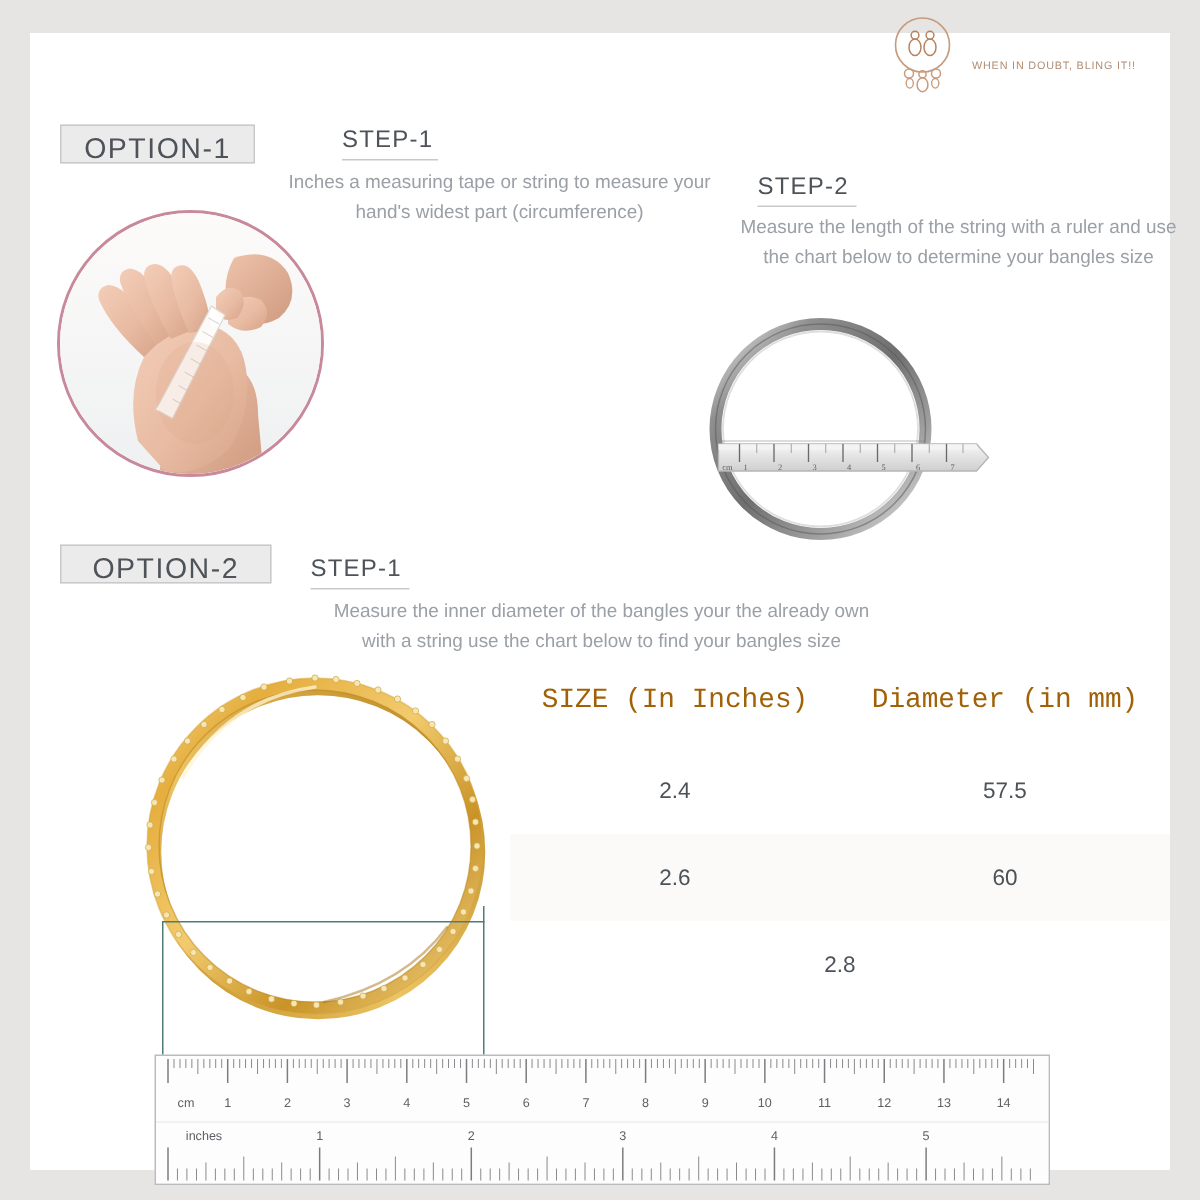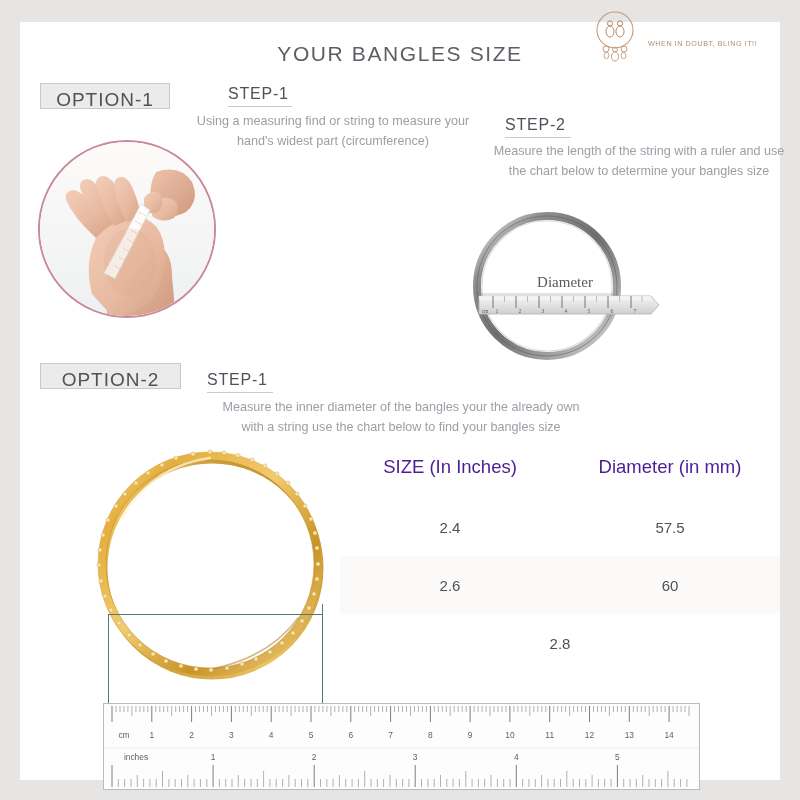--- a/index.html
+++ b/index.html
@@ -150,21 +150,22 @@
     width: 440px; height: 230px;
   }
   .thead {
     display: flex;
     height: 42px;
   }
   .th {
     flex: 1;
     text-align: center;
     font-size: 18.5px;
-    color: #4c1d95;
+    color: #a16207;
+    font-family: Liberation Mono, monospace;
   }
   .trow {
     display: flex;
     height: 58px;
     align-items: center;
   }
   .trow.alt { background: #fbfaf8; }
   .td {
     flex: 1;
     text-align: center;
@@ -181,21 +182,20 @@
     border: 1px solid #b9bcbf;
   }
   .ruler svg { display: block; }
 </style>
 </head>
 <body>
 
 <div id="page">
   <div class="panel"></div>
 
-  <div class="page-title">YOUR BANGLES SIZE</div>
 
   <div class="logo">
     <div class="logo-mark">
       <svg width="54" height="54" viewBox="0 0 54 54">
         <circle cx="27" cy="22" r="18" fill="none" stroke="#c79b7c" stroke-width="1.1"></circle>
 
         <circle cx="22" cy="15.5" r="2.6" fill="none" stroke="#b8835f" stroke-width="1"></circle>
         <circle cx="32" cy="15.5" r="2.6" fill="none" stroke="#b8835f" stroke-width="1"></circle>
         <ellipse cx="22" cy="23.5" rx="4" ry="5.5" fill="none" stroke="#b8835f" stroke-width="1"></ellipse>
         <ellipse cx="32" cy="23.5" rx="4" ry="5.5" fill="none" stroke="#b8835f" stroke-width="1"></ellipse>
@@ -206,21 +206,21 @@
         <ellipse cx="27" cy="48.5" rx="3.6" ry="4.6" fill="none" stroke="#c79b7c" stroke-width="1"></ellipse>
         <ellipse cx="18.5" cy="47.5" rx="2.4" ry="3.2" fill="none" stroke="#c79b7c" stroke-width="0.9"></ellipse>
         <ellipse cx="35.5" cy="47.5" rx="2.4" ry="3.2" fill="none" stroke="#c79b7c" stroke-width="0.9"></ellipse>
       </svg>
     </div>
     <div class="logo-tag">WHEN IN DOUBT, BLING IT!!</div>
   </div>
 
   <div class="option-pill" id="option1-pill">OPTION-1</div>
   <div class="step-label" id="step1a">STEP-1</div>
-  <div class="step-body" id="body1a">Using a measuring find or string to measure your hand's widest part (circumference)</div>
+  <div class="step-body" id="body1a">Inches a measuring tape or string to measure your hand's widest part (circumference)</div>
 
   <div class="hand-wrap">
     <svg class="hand-svg" width="178" height="178" viewBox="0 0 178 178">
       <defs>
         <linearGradient id="skin" x1="0" y1="0" x2="1" y2="1">
           <stop offset="0%" stop-color="#f3cdb8"></stop>
           <stop offset="55%" stop-color="#e8bba2"></stop>
           <stop offset="100%" stop-color="#d7a489"></stop>
         </linearGradient>
         <linearGradient id="skin2" x1="0" y1="0" x2="1" y2="1">
@@ -318,21 +318,20 @@
           <text x="88" y="101">3</text>
           <text x="111" y="101">4</text>
           <text x="134" y="101">5</text>
           <text x="157" y="101">6</text>
           <text x="180" y="101">7</text>
         </g>
       </g>
 
       <line x1="24" y1="82" x2="162" y2="82" stroke="#8b8b8b" stroke-width="0.8" opacity="0.6"></line>
     </svg>
-    <div class="diameter-label">Diameter</div>
   </div>
 
   <div class="option-pill" id="option2-pill">OPTION-2</div>
   <div class="step-label" id="step1b">STEP-1</div>
   <div class="step-body" id="body1b">Measure the inner diameter of the bangles  your the already  own with a string use the chart below to find your bangles size</div>
 
   <div class="bangle-wrap">
     <svg width="248" height="250" viewBox="0 0 248 250">
       <defs>
         <linearGradient id="gold1" x1="0" y1="0" x2="1" y2="1">

